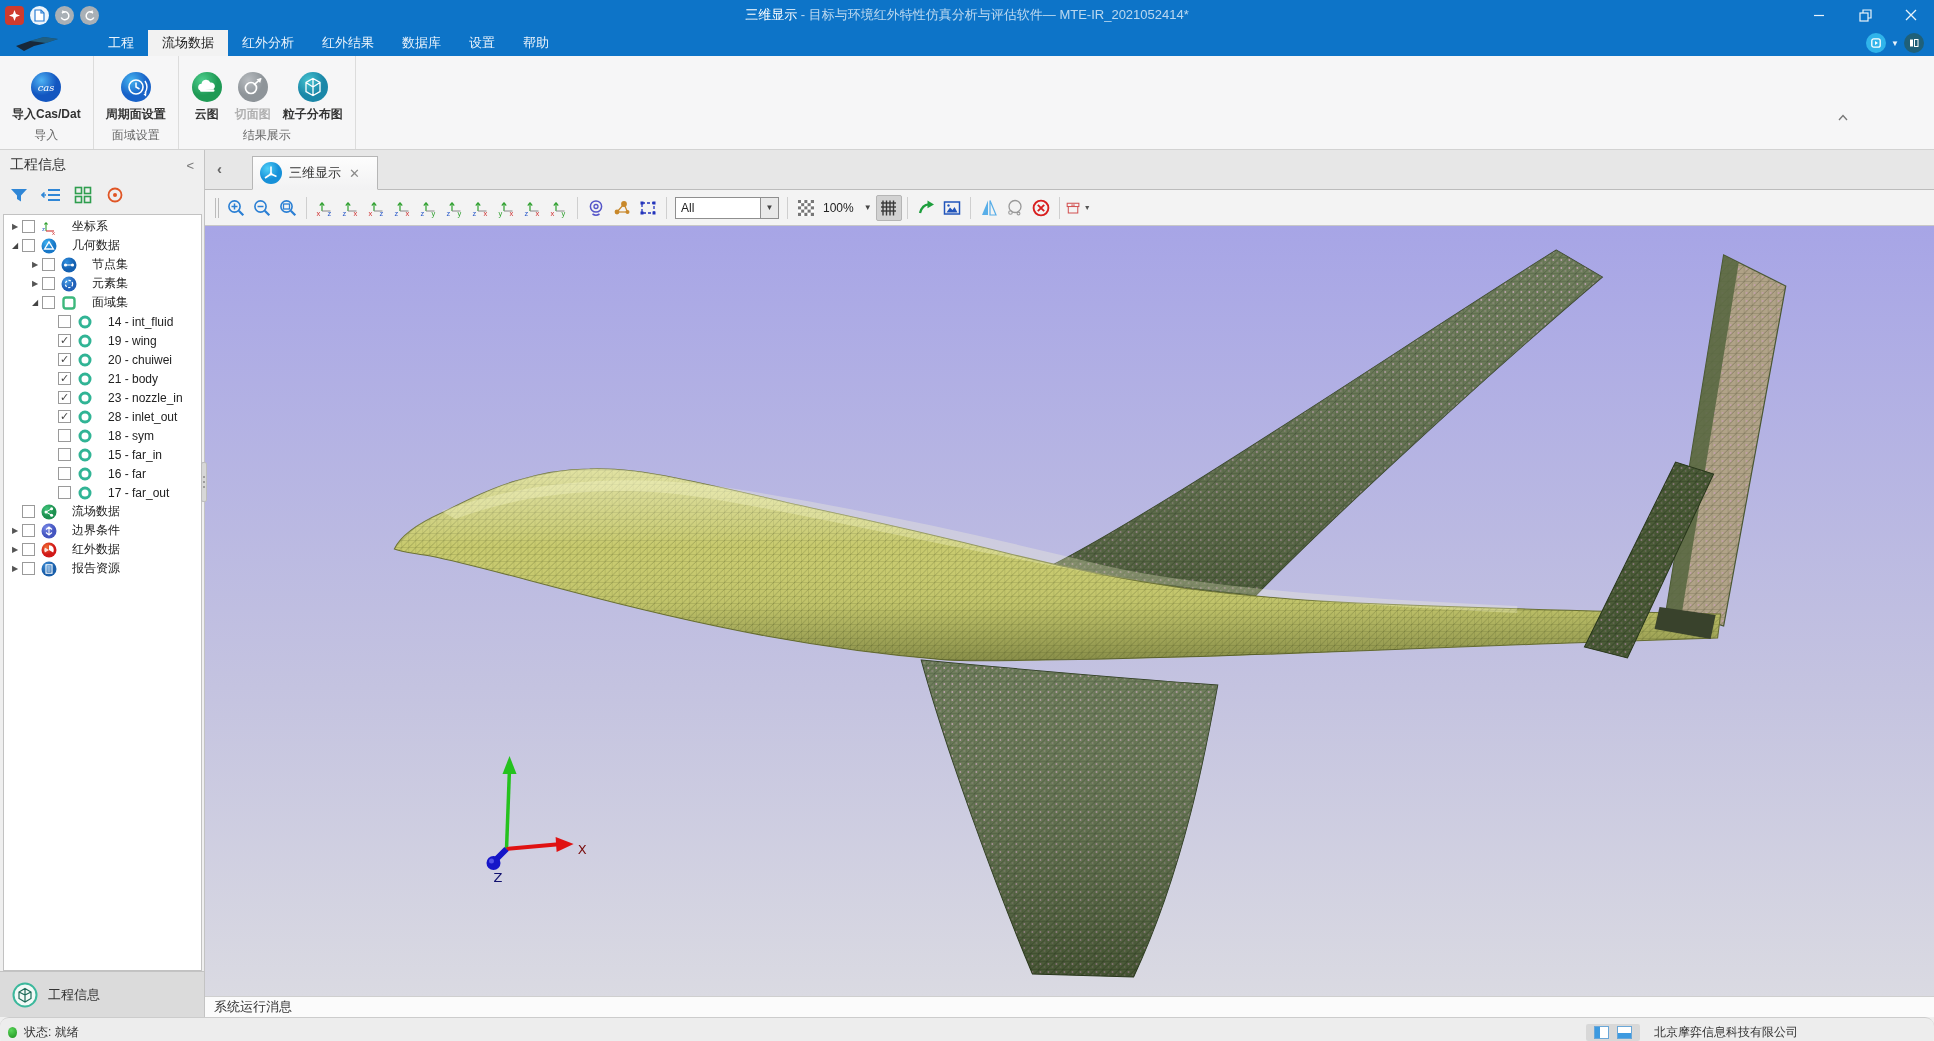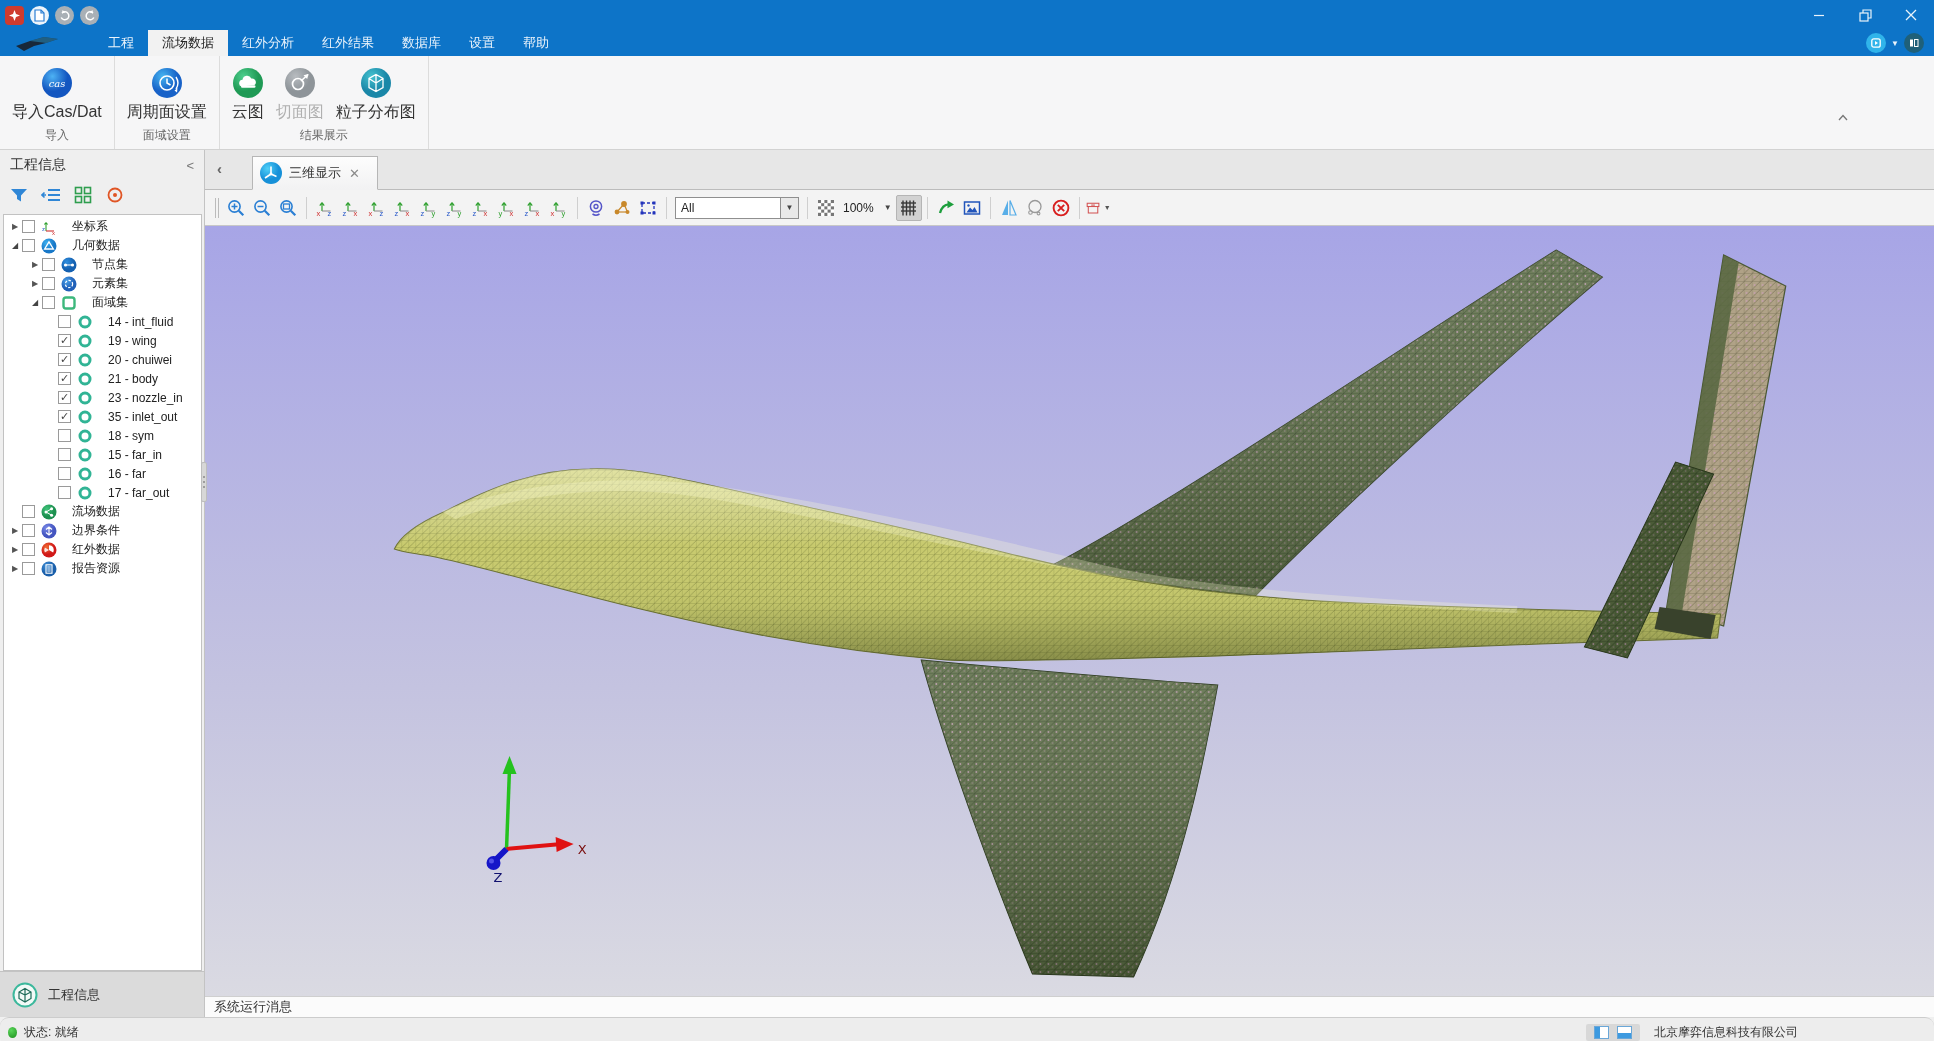--- a/index.html
+++ b/index.html
@@ -28,21 +28,21 @@
   .menu-item { padding:0 14px; color:#eaf3fb; font-size:13px; display:flex; align-items:center; cursor:default; }
   .menu-item.active { background:#f2f2f2; color:#222; }
   .mb-right { position:absolute; right:10px; top:3px; display:flex; align-items:center; gap:5px; }
   .mb-circ { width:20px; height:20px; border-radius:50%; display:flex; align-items:center; justify-content:center; }
 
   
   .ribbon { height:94px; background:#f6f6f7; border-bottom:1px solid #d2d2d2; display:flex; position:relative; }
   .rib-group { display:flex; flex-direction:column; border-right:1px solid #dcdcdc; }
   .rib-btn-row { flex:1; display:flex; align-items:flex-end; justify-content:center; gap:4px; padding:5px 8px 0 8px; }
   .rib-btn { display:flex; flex-direction:column; align-items:center; gap:3px; padding:2px 4px; }
-  .rib-btn .lab { font-size:16px; color:#333; white-space:nowrap; }
+  .rib-btn .lab { font-size:12px; color:#333; white-space:nowrap;font-weight:bold; }
   .rib-btn.disabled .lab { color:#b0b0b0; }
   .rib-group-label { height:24px; text-align:center; font-size:12px; color:#666; line-height:20px; }
   .rib-collapse { position:absolute; right:80px; top:52px; width:22px; height:18px; display:flex; align-items:center; justify-content:center; }
 
   
   .main { height:867px; display:flex; position:relative; }
 
   .left-panel { width:205px; background:#efefef; border-right:1px solid #c3c3c3; position:relative; flex:none; }
   .lp-header { height:30px; display:flex; align-items:center; padding:0 10px; font-size:14px; color:#333; }
   .lp-header .chev { margin-left:auto; color:#777; font-size:13px; }
@@ -70,21 +70,21 @@
          border:1px solid #b6b6b6; border-bottom:1px solid #f2f2f3; display:flex; align-items:center; gap:6px; padding:0 6px; }
   .tab .lab { font-size:13px; color:#333; }
   .tab .close { margin-left:2px; color:#8a8a8a; font-size:13px; }
 
   
   .vp-toolbar { height:36px; background:#f3f3f3; border-bottom:1px solid #c7c7c7; display:flex; align-items:center; padding-left:6px; flex:none; }
   .vt-btn { width:26px; height:26px; display:flex; align-items:center; justify-content:center; border-radius:2px; flex:none; }
   .vt-btn.active { background:#d2d2d2; border:1px solid #b5b5b5; }
   .vt-sep { width:1px; height:22px; background:#cfcfcf; margin:0 5px; flex:none; }
   .vt-handle { width:4px; height:20px; border-left:1px solid #bbb; border-right:1px solid #bbb; margin:0 4px; flex:none; }
-  .vt-combo { width:124px; height:22px; background:#fff; border:1px solid #8f8f8f; display:flex; align-items:center; margin:0 3px; flex:none; }
+  .vt-combo { width:104px; height:22px; background:#fff; border:1px solid #8f8f8f; display:flex; align-items:center; margin:0 3px; flex:none; }
   .vt-combo .val { flex:1; padding-left:5px; font-size:12px; color:#222; }
   .vt-combo .dd { width:18px; height:100%; background:#e9e9e9; border-left:1px solid #8f8f8f; display:flex; align-items:center; justify-content:center; font-size:8px; color:#444; }
   .vt-zoom { display:flex; align-items:center; gap:10px; margin:0 4px; font-size:12px; color:#222; flex:none; }
   .vt-zoom .car { font-size:8px; color:#444; }
 
   
   .viewport { flex:1; position:relative; min-height:0; }
   .viewport svg.scene { width:100%; height:100%; }
 
   .message-bar { height:21px; background:#fbfbfb; border-top:1px solid #cfcfcf; display:flex; align-items:center; padding-left:9px;
@@ -122,20 +122,23 @@
           <path d="M3.6 1 L3 4.4 L6.2 3.4 Z" fill="#fff"></path>
         </svg>
     </span>
     <span class="tb-ico tb-gray">
       <svg width="12" height="12" viewBox="0 0 12 12">
           <path d="M9 4 A4 4 0 1 0 9.8 8.5" fill="none" stroke="#fff" stroke-width="1.5"></path>
           <path d="M8.4 1 L9 4.4 L5.8 3.4 Z" fill="#fff"></path>
         </svg>
     </span>
   </div>
+  <div class="tb-title">
+    <span class="doc">三维显示</span><span class="rest"> - 目标与环境红外特性仿真分析与评估软件— MTE-IR_2021052414*</span>
+  </div>
   <div class="tb-winbtns">
     <span class="winbtn">
       <svg width="12" height="12" viewBox="0 0 12 12">
           <line x1="1" y1="6.5" x2="11" y2="6.5" stroke="#eaf3fb" stroke-width="1.2"></line>
         </svg>
     </span>
     <span class="winbtn">
       <svg width="13" height="13" viewBox="0 0 13 13">
           <rect x="1" y="4" width="8" height="8" fill="none" stroke="#eaf3fb" stroke-width="1.2"></rect>
           <path d="M4 4 V1 H12 V9 H9" fill="none" stroke="#eaf3fb" stroke-width="1.2"></path>
@@ -449,21 +452,21 @@
           <span class="t-lab">23 - nozzle_in</span>
         </div>
         <div class="trow" style="padding-left: 40px;">
           <span class="t-exp"></span>
           <span class="t-chk">✓</span>
           <span class="t-ico">
             <svg width="16" height="16" viewBox="0 0 16 16">
               <circle cx="8" cy="8" r="5" fill="none" stroke="#31b495" stroke-width="3"></circle>
             </svg>
           </span>
-          <span class="t-lab">35 - inlet_out</span>
+          <span class="t-lab">28 - inlet_out</span>
         </div>
         <div class="trow" style="padding-left: 40px;">
           <span class="t-exp"></span>
           <span class="t-chk"></span>
           <span class="t-ico">
             <svg width="16" height="16" viewBox="0 0 16 16">
               <circle cx="8" cy="8" r="5" fill="none" stroke="#31b495" stroke-width="3"></circle>
             </svg>
           </span>
           <span class="t-lab">18 - sym</span>

